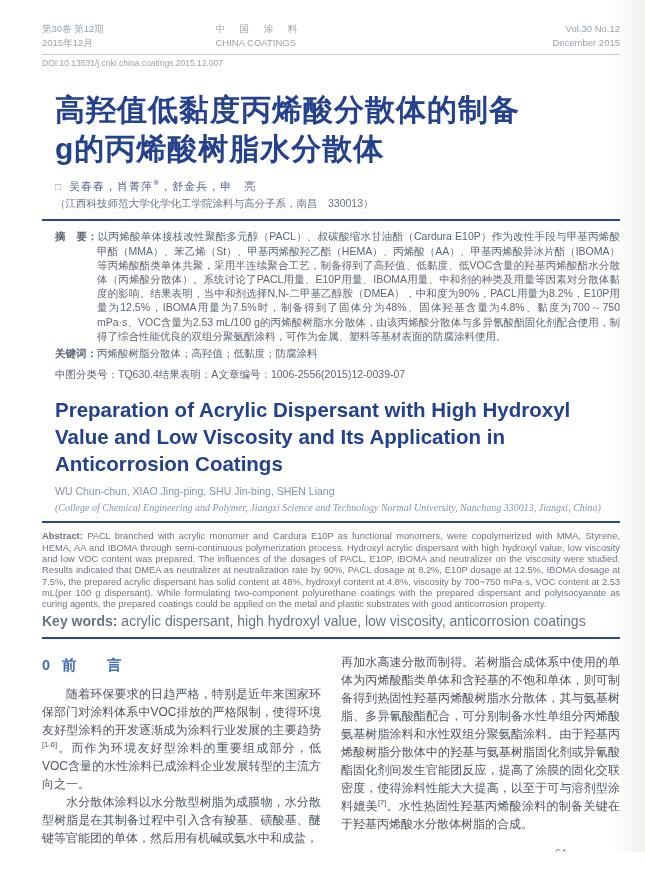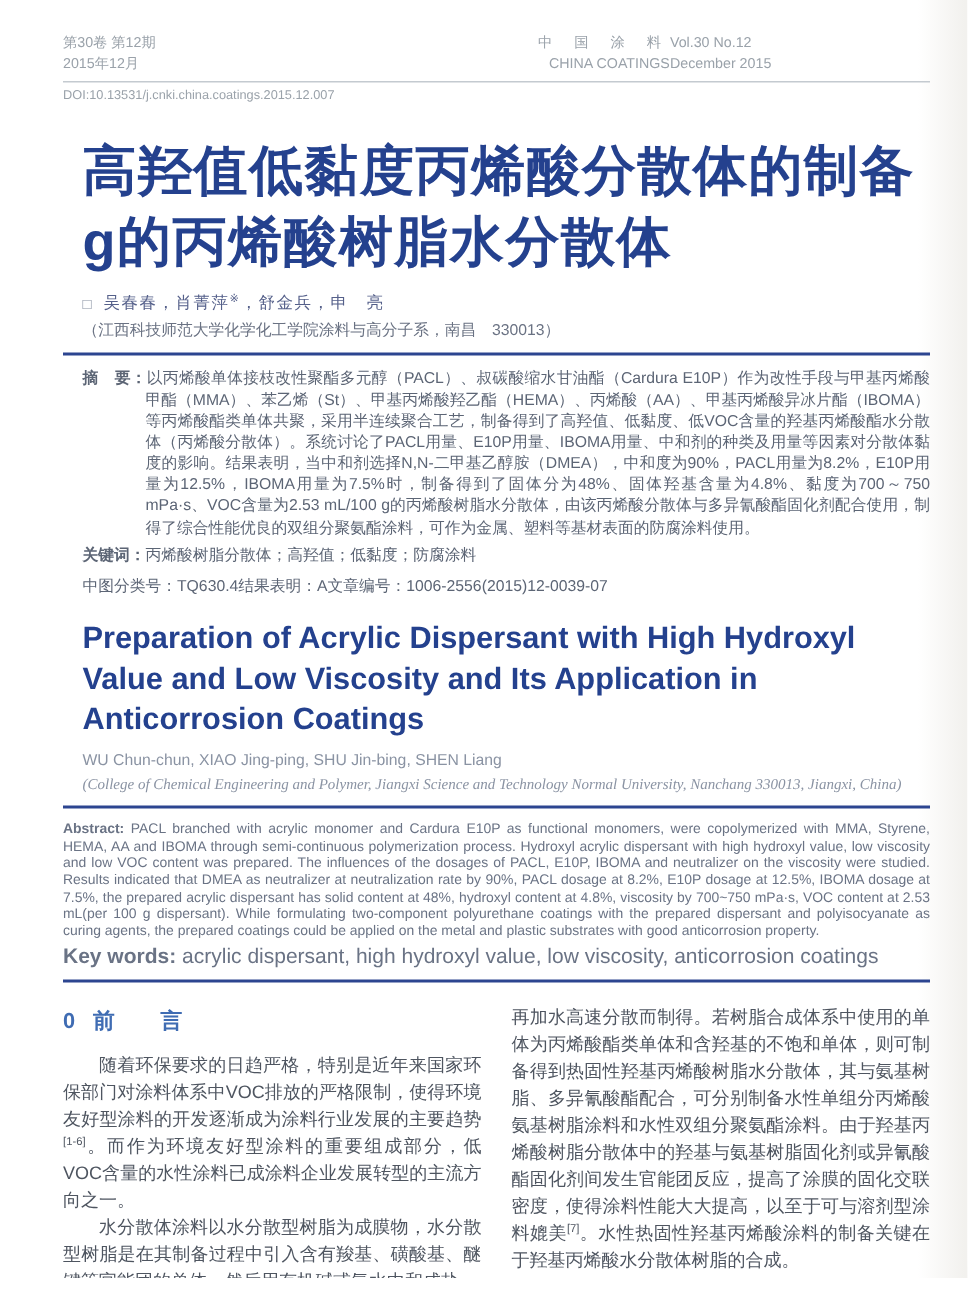--- a/index.html
+++ b/index.html
@@ -12,26 +12,26 @@
     background:linear-gradient(90deg,#ffffff 0,#ffffff 612px,#f2f1ee 643px),
                linear-gradient(0deg,#f3f2ef 0,#ffffff 14px);
     font-family:"Liberation Sans","DejaVu Sans",sans-serif;
     color:#4e5560;
   }
   
   .jheader{display:flex;justify-content:space-between;align-items:flex-start;
     font-size:9.5px;line-height:1.45;color:#9aa2aa;
     border-bottom:1px solid #c4cad0;padding-bottom:4px;}
   .jheader .h-left{text-align:left;width:30%;}
-  .jheader .h-center{text-align:right;width:40%;}
+  .jheader .h-center{text-align:left;width:40%;}
   .jheader .h-center .cn{letter-spacing:6px;}
-  .jheader .h-right{text-align:left;width:30%;}
+  .jheader .h-right{text-align:right;width:30%;}
   .doi{font-size:8.5px;color:#9aa2aa;margin-top:3px;}
   
-  .cn-title{margin:22px 0 0 13px;font-size:36px;font-weight:bold;color:#24418e;
+  .cn-title{margin:22px 0 0 13px;font-size:30px;font-weight:bold;color:#24418e;
     line-height:1.33;letter-spacing:1px;}
   .cn-authors{margin:9px 0 0 13px;font-size:11px;color:#55608a;letter-spacing:1px;}
   .cn-authors .marker{color:#8a93a3;margin-right:7px;font-size:10px;}
   .cn-authors sup{font-size:7.5px;}
   .cn-affil{margin:3px 0 0 13px;font-size:10.5px;color:#6a7283;}
   .rule{height:2.5px;background:#2c4590;margin-top:8px;}
   
   .cn-abs{margin:8px 0 0 13px;font-size:10.5px;line-height:1.35;color:#5c6575;
     text-align:justify;padding-left:42px;text-indent:-42px;}
   .cn-abs .lbl{font-weight:bold;}

